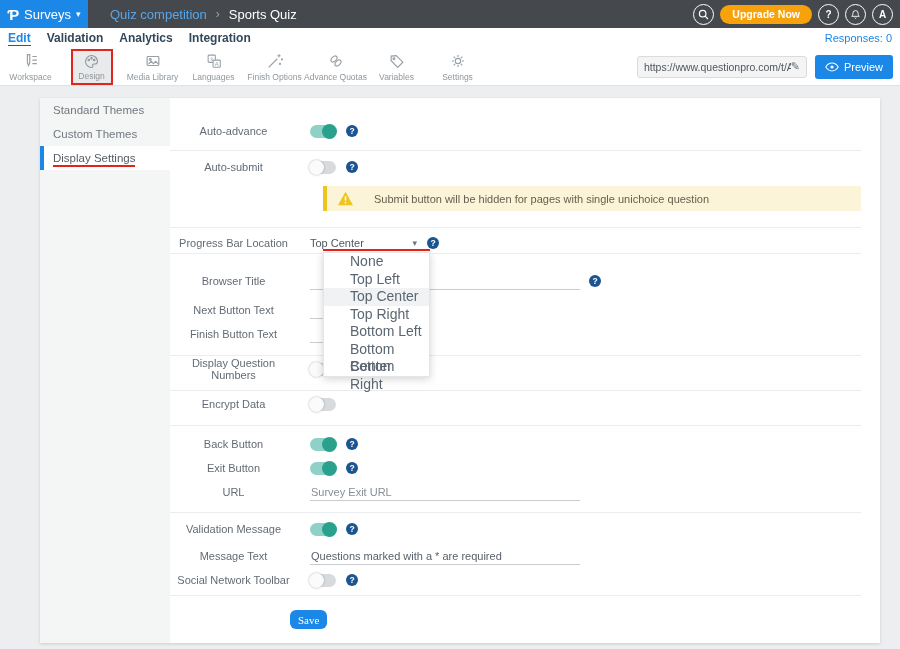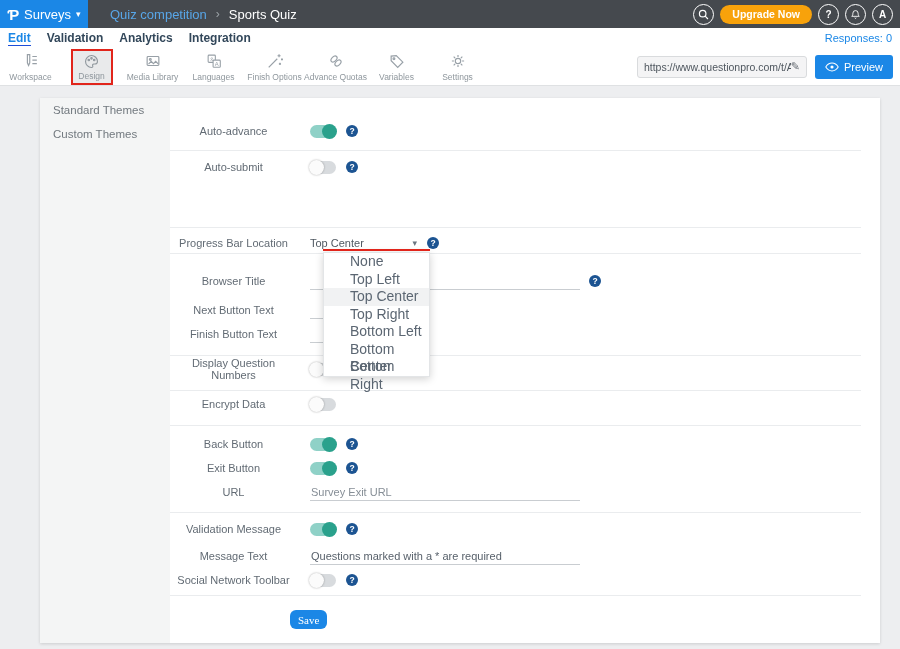--- a/index.html
+++ b/index.html
@@ -196,37 +196,50 @@
         </svg>
       <span>Preview</span>
     </button>
   </div>
 
   <div class="card">
 
     <aside class="sidebar">
       <div class="side-item">Standard Themes</div>
       <div class="side-item">Custom Themes</div>
+      <div class="side-item active">
+        <span class="red-ul">Display Settings</span>
+      </div>
     </aside>
 
     <main class="content">
 
       <div class="crow" style="top:20px;">
         <span class="lbl">Auto-advance</span>
         <span class="toggle on"></span>
         <span class="help">?</span>
       </div>
       <div class="sep" style="top:52px;"></div>
 
       <div class="crow" style="top:56px;">
         <span class="lbl">Auto-submit</span>
         <span class="toggle off"></span>
         <span class="help">?</span>
       </div>
 
+      <div class="warn">
+        <span class="warn-icon">
+          <svg width="17" height="15" viewBox="0 0 20 18">
+              <path d="M10 1L19 17H1z" fill="#f0c41e"></path>
+              <rect x="9.1" y="6.3" width="1.8" height="5.2" fill="#fff"></rect>
+              <rect x="9.1" y="13" width="1.8" height="1.9" fill="#fff"></rect>
+            </svg>
+        </span>
+        <span class="warn-text">Submit button will be hidden for pages with single unichoice question</span>
+      </div>
       <div class="sep" style="top:129px;"></div>
 
       <div class="crow" style="top:132px;">
         <span class="lbl">Progress Bar Location</span>
         <span class="select">
           <span>Top Center</span>
           <span class="select-caret">▾</span>
         </span>
         <span class="help">?</span>
       </div>

